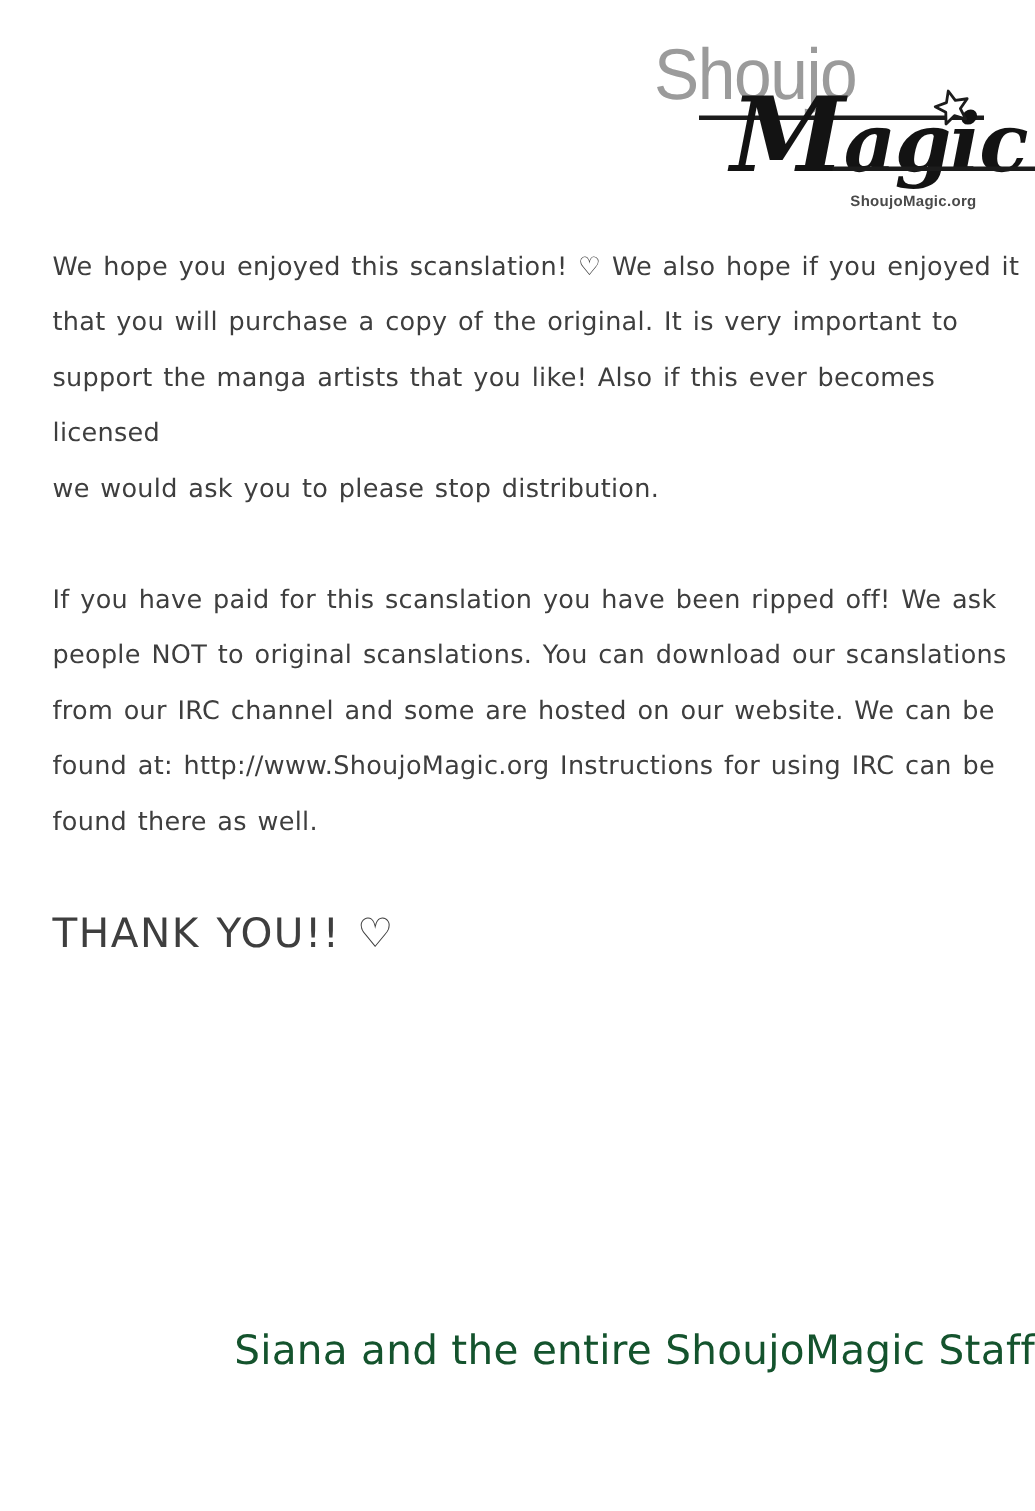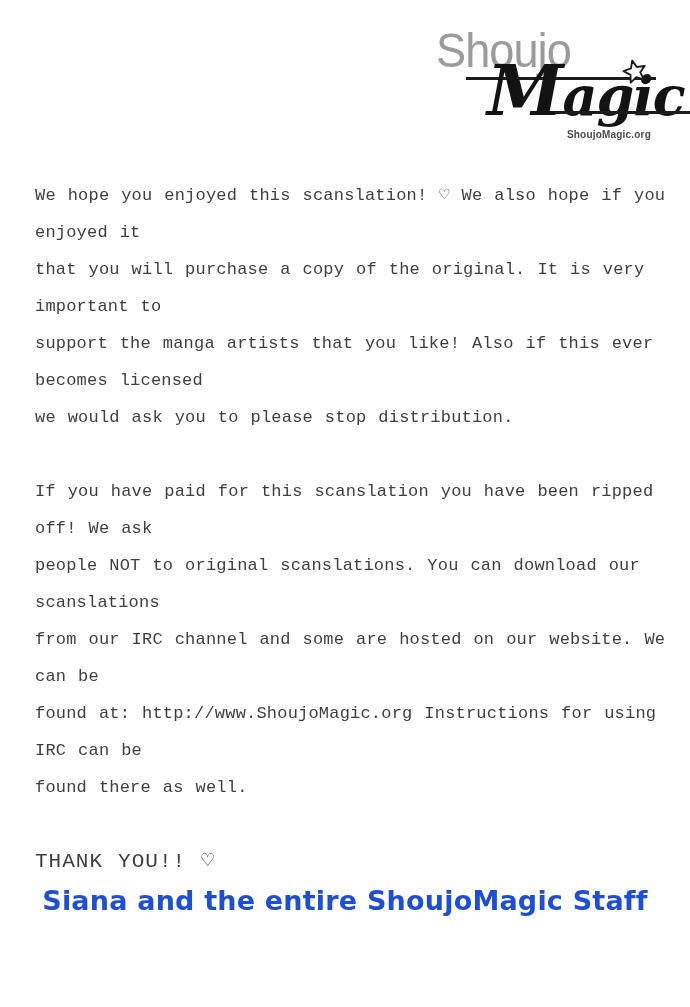--- a/index.html
+++ b/index.html
@@ -82,43 +82,42 @@
 
   
   .content {
     position: absolute;
     left: 35px;
     top: 160px;
     width: 648px;
     color: #3e3e3e;
   }
   .content p {
-    margin: 17px 0 37px 0;
+    margin: 0 0 37px 0;
     font-size: 17px;
     line-height: 37px;
     letter-spacing: 0.2px;
     word-spacing: 1.5px;
     white-space: pre-line;
-    font-family: Liberation Mono, monospace;
   }
   .content p.thanks {
-    font-size: 21px;
+    font-size: 27px;
     letter-spacing: 1px;
   }
 
   
   .staff {
     position: absolute;
     top: 885px;
     left: 0;
     width: 690px;
-    text-align: center;
+    text-align: right;
     font-size: 27px;
-    font-weight: bold;
-    color: #1d4ed8;
+    font-weight: normal;
+    color: #14532d;
     letter-spacing: 0.2px;
   }
 </style>
 </head>
 <body>
 
 <div class="page">
 
   <header class="logo">
     <div class="logo-shoujo">Shoujo</div>

